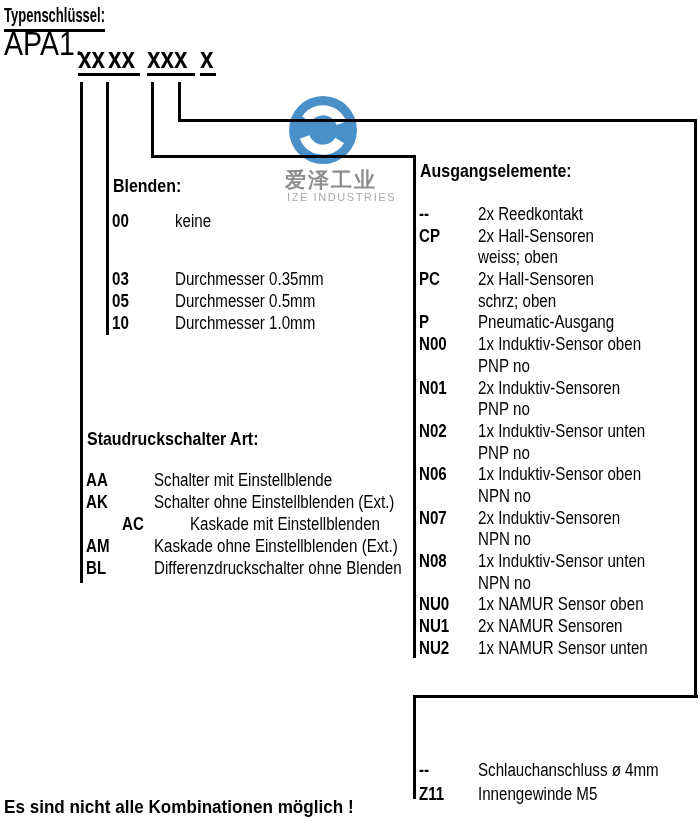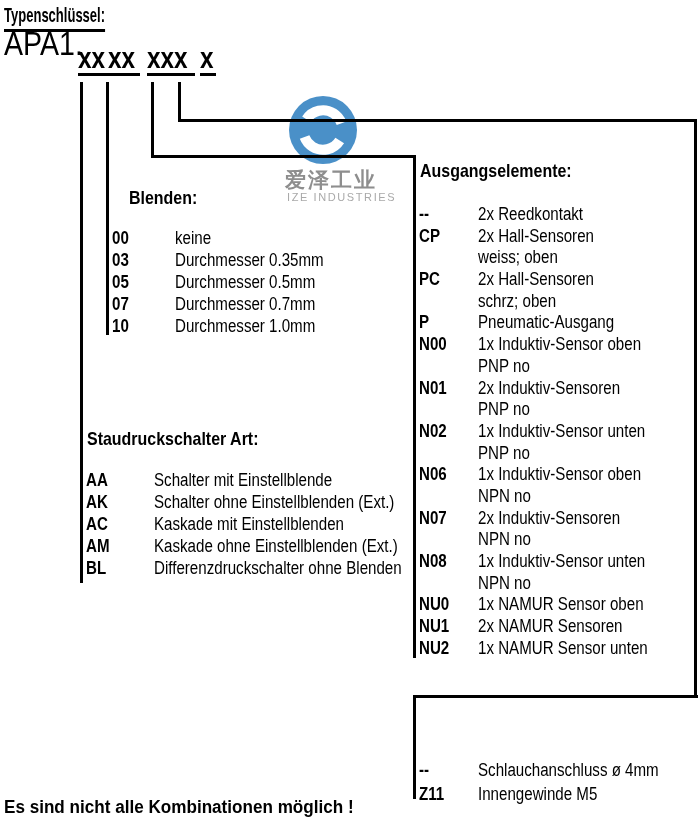--- a/index.html
+++ b/index.html
@@ -58,59 +58,55 @@
   <div class="ln" style="left:106px;top:82px;width:3px;height:253px;z-index:2;"></div>
   <div class="ln" style="left:151px;top:82px;width:3px;height:76px;z-index:2;"></div>
   <div class="ln" style="left:151px;top:155px;width:265px;height:3px;z-index:2;"></div>
   <div class="ln" style="left:178px;top:82px;width:3px;height:40px;z-index:2;"></div>
   <div class="ln" style="left:178px;top:119px;width:519px;height:3px;z-index:2;"></div>
   <div class="ln" style="left:694px;top:119px;width:3px;height:579px;z-index:2;"></div>
   <div class="ln" style="left:413px;top:155px;width:3px;height:503px;z-index:2;"></div>
   <div class="ln" style="left:413px;top:695px;width:285px;height:3px;z-index:2;"></div>
   <div class="ln" style="left:413px;top:695px;width:3px;height:104px;z-index:2;"></div>
 
-  <div class="abs sec-head" style="left:113px;top:188px;z-index:3;margin-left:16px;">
+  <div class="abs sec-head" style="left:113px;top:176px;z-index:3;">
     <span class="cx">Blenden:</span>
   </div>
-  <div class="list" style="left:112px;top:228px;width:260px;z-index:3;">
+  <div class="list" style="left:112px;top:211px;width:260px;z-index:3;">
       <div class="row" style="height: 22px;">
         <span class="code cx">00</span>
         <span class="desc cx" style="left: 63px;">keine</span>
       </div>
-      <div class="row" style="height: 22px;">
+      <div class="row" style="height: 22px; margin-top: 36px;">
         <span class="code cx">03</span>
         <span class="desc cx" style="left: 63px;">Durchmesser 0.35mm</span>
       </div>
       <div class="row" style="height: 22px;">
         <span class="code cx">05</span>
         <span class="desc cx" style="left: 63px;">Durchmesser 0.5mm</span>
       </div>
       <div class="row" style="height: 22px;">
-        <span class="code cx">07</span>
-        <span class="desc cx" style="left: 63px;">Durchmesser 0.7mm</span>
-      </div>
-      <div class="row" style="height: 22px;">
         <span class="code cx">10</span>
         <span class="desc cx" style="left: 63px;">Durchmesser 1.0mm</span>
       </div>
     </div>
 
   <div class="abs sec-head" style="left:87px;top:429px;z-index:3;">
     <span class="cx">Staudruckschalter Art:</span>
   </div>
   <div class="list" style="left:86px;top:470px;width:320px;z-index:3;">
       <div class="row" style="height: 22px;">
         <span class="code cx">AA</span>
         <span class="desc cx" style="left: 68px;">Schalter mit Einstellblende</span>
       </div>
       <div class="row" style="height: 22px;">
         <span class="code cx">AK</span>
         <span class="desc cx" style="left: 68px;">Schalter ohne Einstellblenden (Ext.)</span>
       </div>
-      <div class="row" style="height: 22px;">
+      <div class="row" style="height: 22px; margin-left: 36px;">
         <span class="code cx">AC</span>
         <span class="desc cx" style="left: 68px;">Kaskade mit Einstellblenden</span>
       </div>
       <div class="row" style="height: 22px;">
         <span class="code cx">AM</span>
         <span class="desc cx" style="left: 68px;">Kaskade ohne Einstellblenden (Ext.)</span>
       </div>
       <div class="row" style="height: 22px;">
         <span class="code cx">BL</span>
         <span class="desc cx" style="left: 68px;">Differenzdruckschalter ohne Blenden</span>

